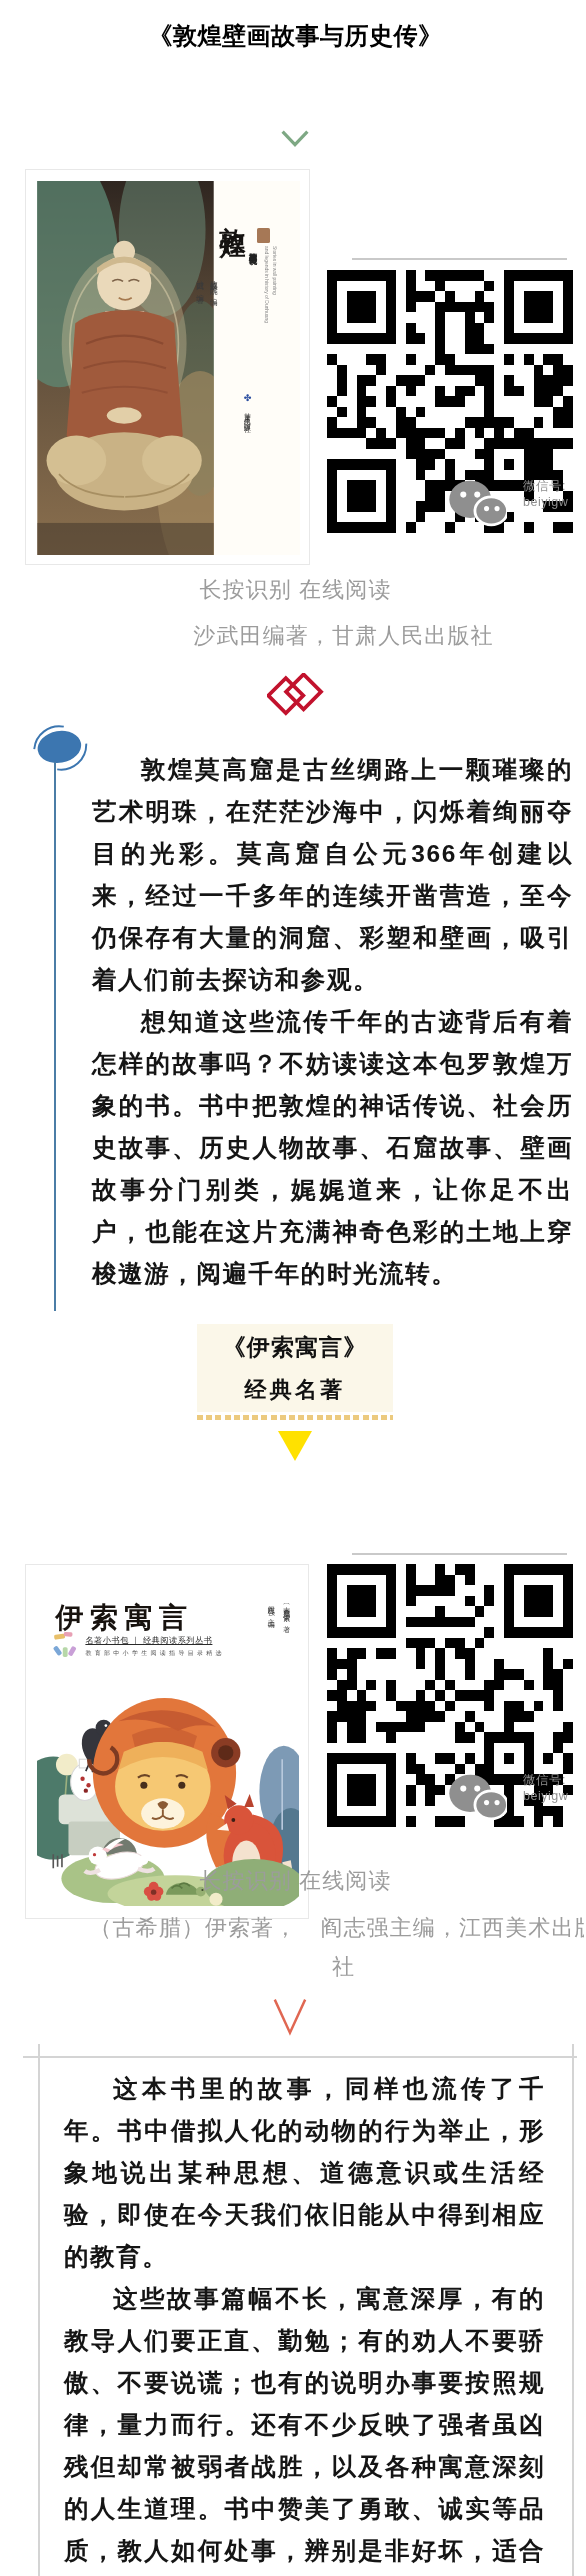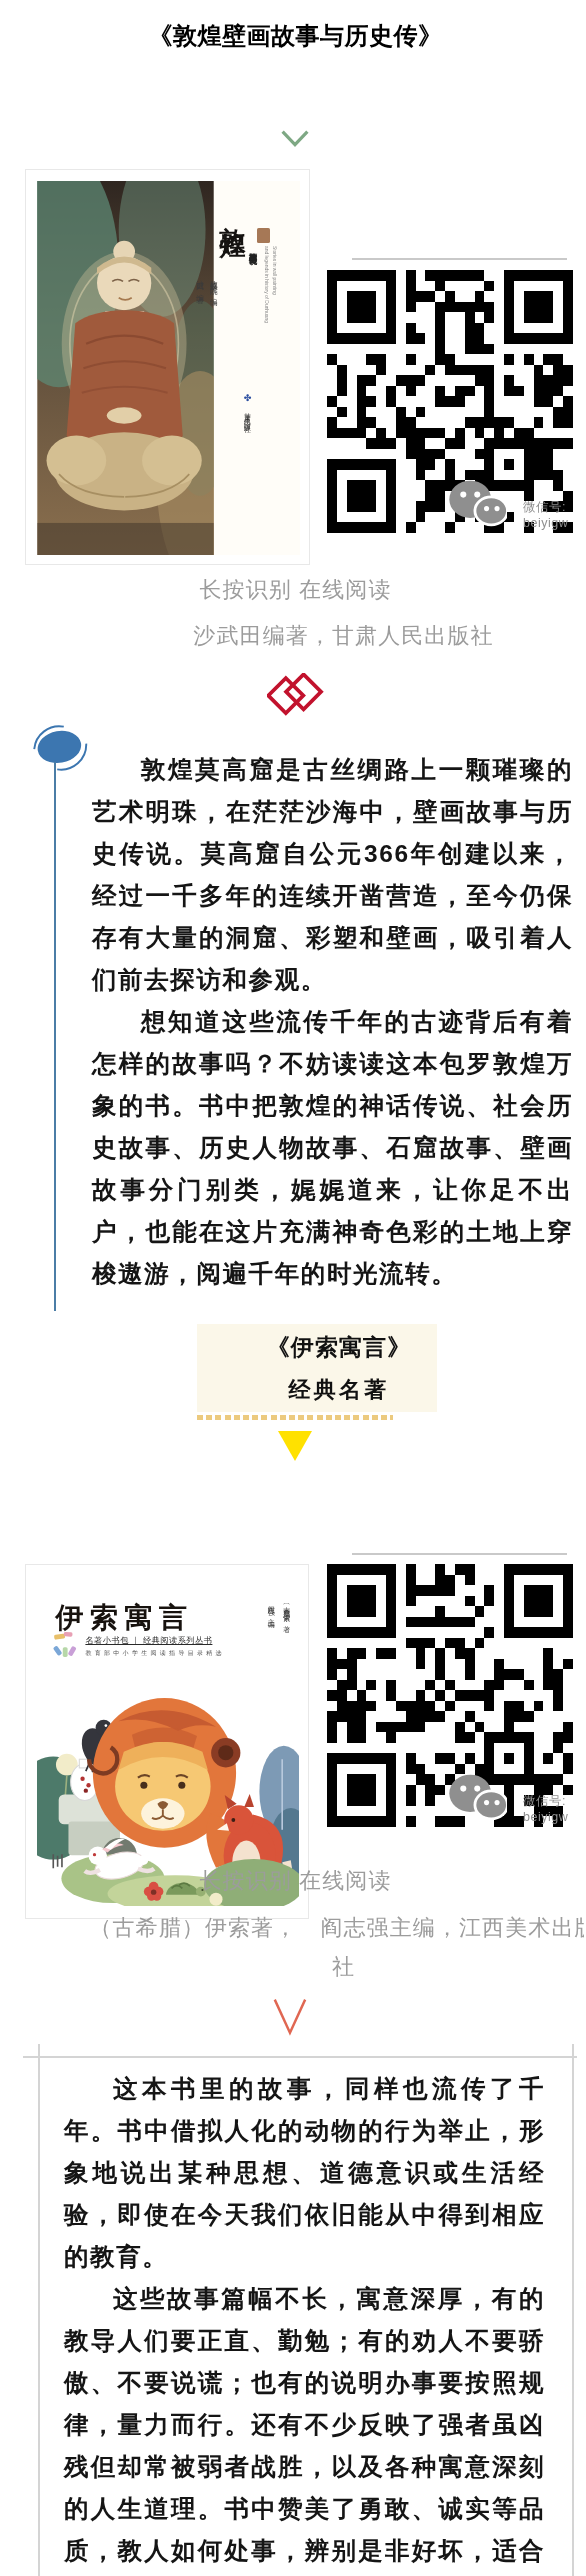--- a/index.html
+++ b/index.html
@@ -50,21 +50,21 @@
   .cream-cat{font-size:22px;font-weight:700;color:#111;letter-spacing:3.3px;}
   .dash-row{background:repeating-linear-gradient(90deg,#ecca7e 0px,#ecca7e 6px,
     rgba(0,0,0,0) 6px,rgba(0,0,0,0) 9.2px);}
 
   .yellow-triangle{width:0;height:0;border-left:17.4px solid transparent;
     border-right:17.4px solid transparent;border-top:30px solid #ffe100;}
 
   
   .qr{background:#fff;}
   .qr svg{display:block;width:100%;height:100%;}
-  .qr-mark{position:absolute;right:4.3px;bottom:3.3px;display:flex;align-items:flex-end;gap:16px;
+  .qr-mark{position:absolute;right:4.3px;bottom:3.3px;display:flex;align-items:flex-start;gap:16px;
     font-size:12.5px;color:#8f8f8f;letter-spacing:0.5px;}
   .sep-line{background:#c9c9c9;}
 
   
   .frame-line{background:#d4d4d4;}
 </style>
 </head>
 <body>
 
 <div id="page">
@@ -377,25 +377,25 @@
     <rect x="44" y="12" width="46" height="46" fill="none" stroke="#c2122d" stroke-width="7" transform="rotate(45 67 35)"></rect>
   </svg>
 
   <svg class="abs" style="left:30px;top:713px;" width="57" height="46" viewBox="0 0 104 84">
     <ellipse cx="50" cy="40" rx="40" ry="29" fill="#3c76b0" transform="rotate(-10 50 40)"></ellipse>
     <path d="M 58,3 A 46,46 0 0 0 4,44" fill="none" stroke="#3c76b0" stroke-width="3.5"></path>
     <path d="M 99,34 A 46,46 0 0 1 46,81" fill="none" stroke="#3c76b0" stroke-width="3.5"></path>
   </svg>
   <div class="abs sec1-line" style="left:52px;top:750px;width:1.6px;height:549px;"></div>
   <div class="abs para-block" style="left:90px;top:737px;width:481px;">
-    <p>敦煌莫高窟是古丝绸路上一颗璀璨的艺术明珠，在茫茫沙海中，壁画故事与历史传说。莫高窟自公元366年创建以来，经过一千多年的连续开凿营造，至今仍保存有大量的洞窟、彩塑和壁画，吸引着人们前去探访和参观。</p>
+    <p>敦煌莫高窟是古丝绸路上一颗璀璨的艺术明珠，在茫茫沙海中，闪烁着绚丽夺目的光彩。莫高窟自公元366年创建以来，经过一千多年的连续开凿营造，至今仍保存有大量的洞窟、彩塑和壁画，吸引着人们前去探访和参观。</p>
     <p>想知道这些流传千年的古迹背后有着怎样的故事吗？不妨读读这本包罗敦煌万象的书。书中把敦煌的神话传说、社会历史故事、历史人物故事、石窟故事、壁画故事分门别类，娓娓道来，让你足不出户，也能在这片充满神奇色彩的土地上穿梭遨游，阅遍千年的时光流转。</p>
   </div>
 
-  <div class="abs cream-box" style="left:195px;top:1312px;width:196px;height:88px;padding-left:44px;">
+  <div class="abs cream-box" style="left:195px;top:1312px;width:196px;height:88px;">
     <div class="cream-title">《伊索寓言》</div>
     <div class="cream-cat">经典名著</div>
   </div>
   <div class="abs dash-row" style="left:195px;top:1403px;width:196px;height:4.9px;"></div>
   <div class="abs yellow-triangle" style="left:276px;top:1419px;"></div>
 
   <div class="abs cover-box" style="left:23.4px;top:1552px;width:284px;height:355px;">
     <div class="cover" style="left:11px;top:12px;width:262px;height:329px;background:#ffffff;">
       <div class="abs c2-title" style="left:18px;top:22px;">伊索寓言</div>
       <svg class="abs" style="left:15px;top:54px;" width="28" height="27" viewBox="0 0 52 50">

